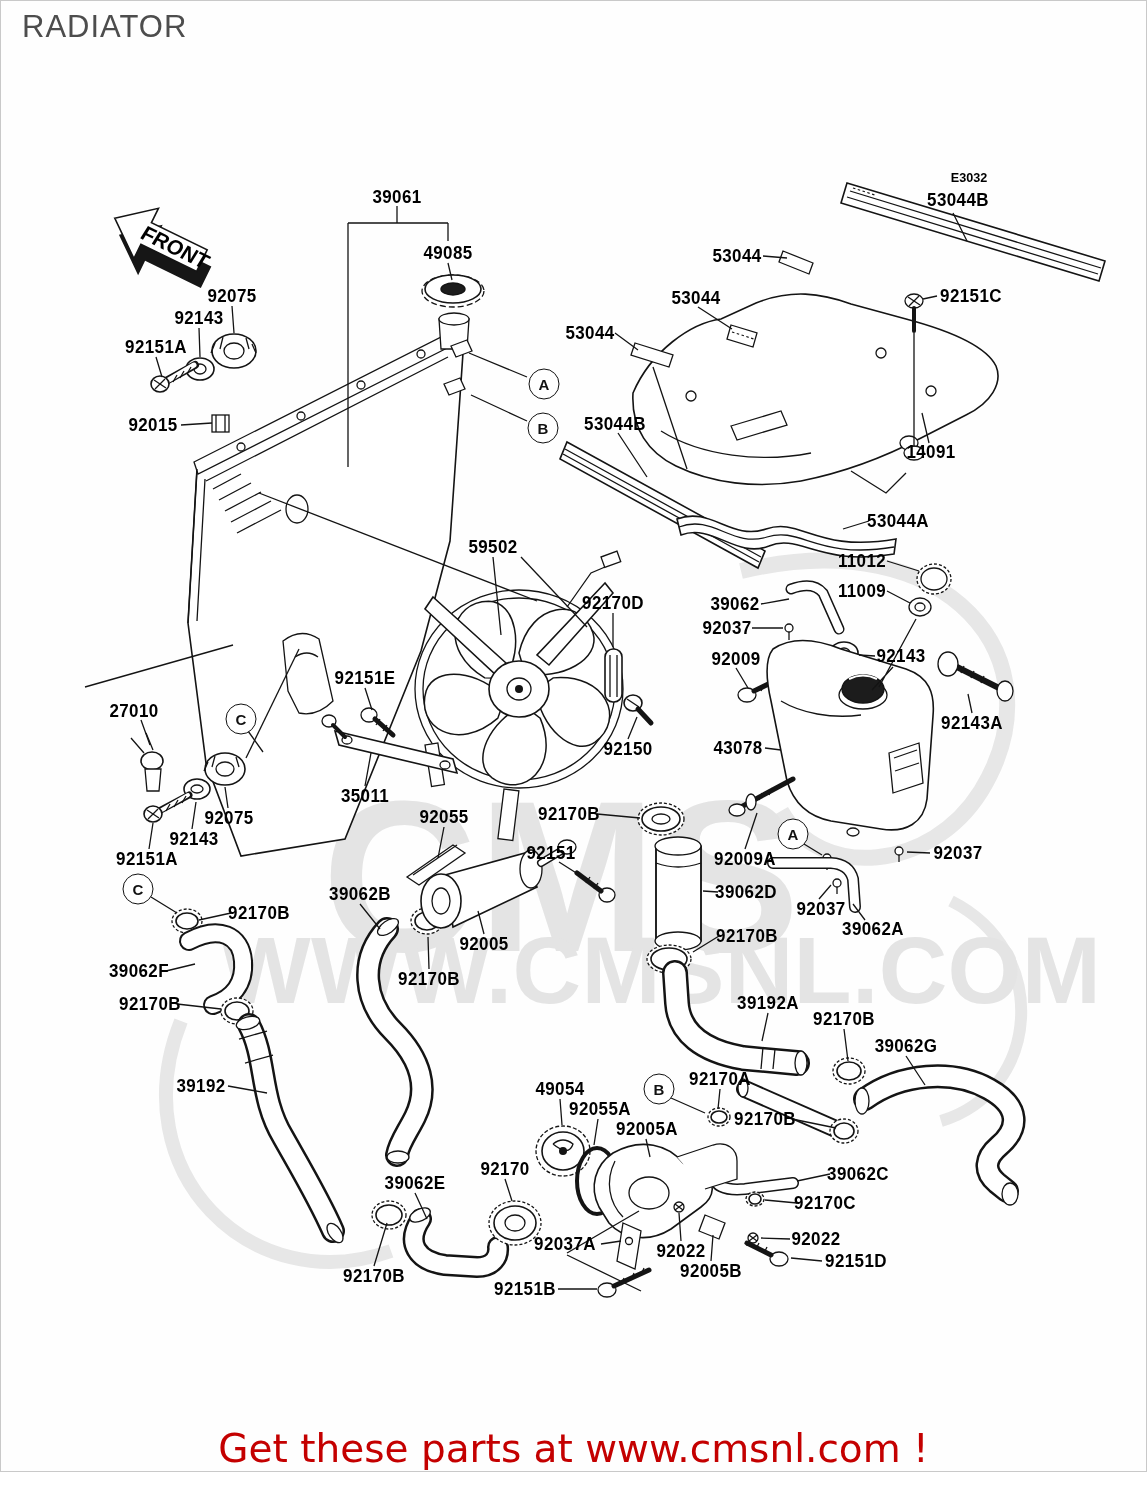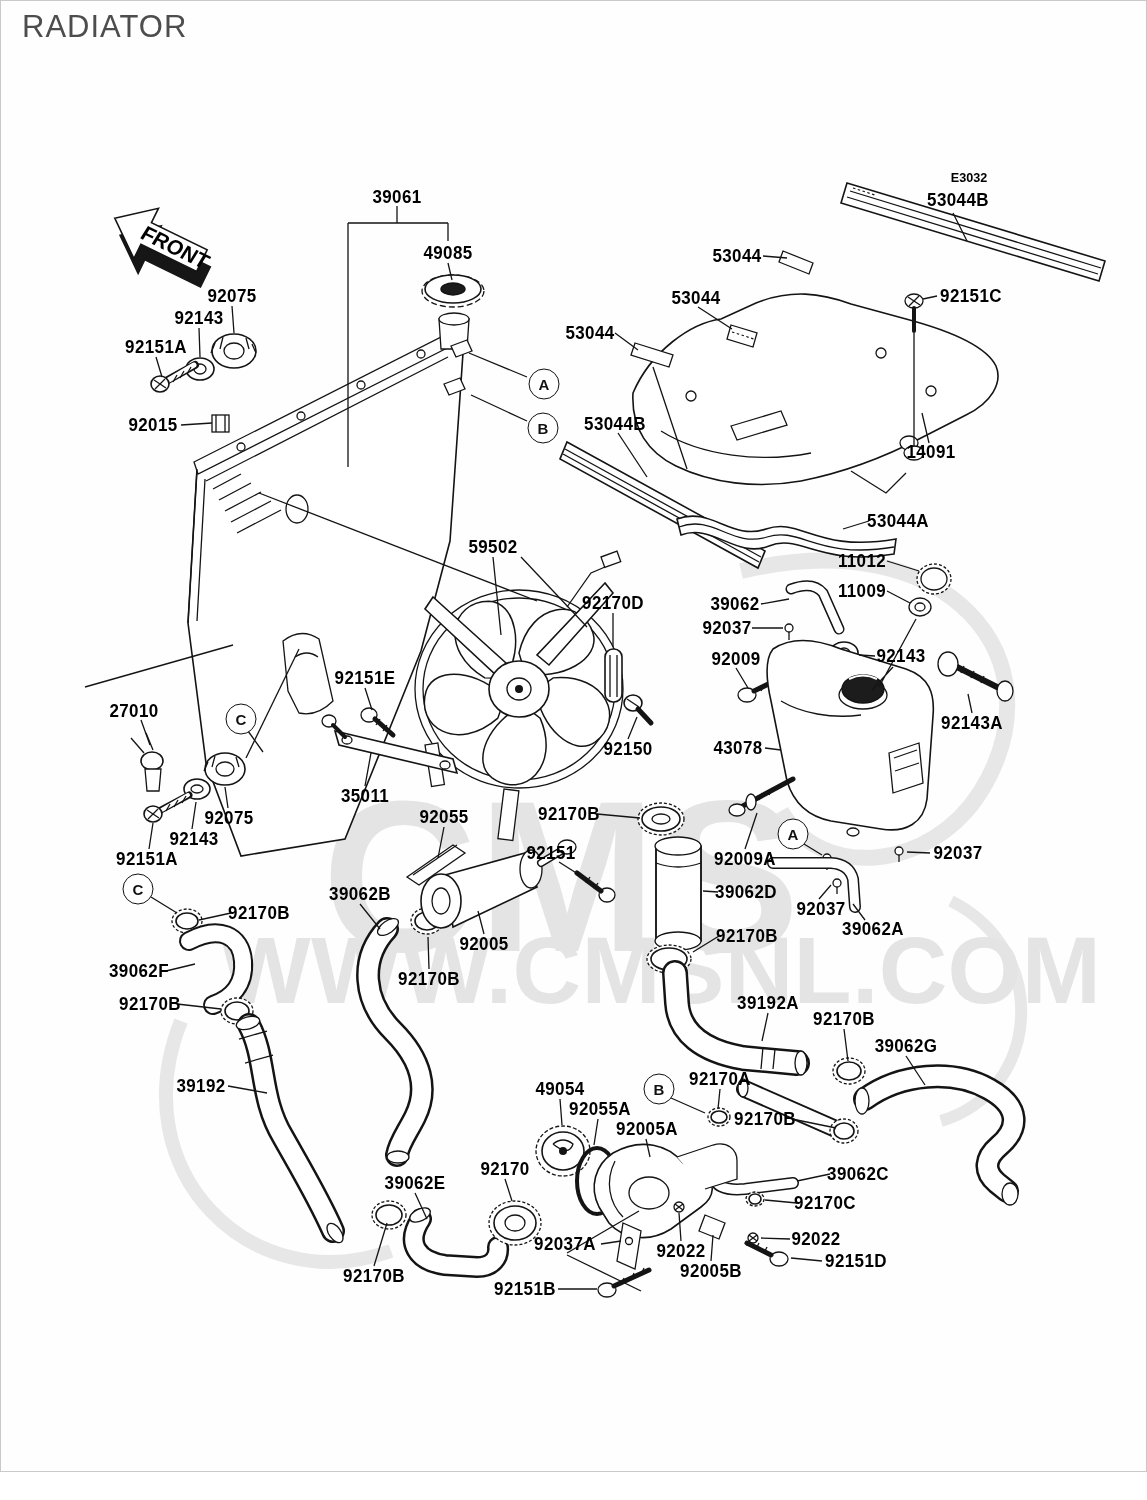--- a/index.html
+++ b/index.html
@@ -451,13 +451,14 @@
 
   <div class="mk-layer">
       <div class="marker" style="left: 543px; top: 383px;">A</div>
       <div class="marker" style="left: 542px; top: 427px;">B</div>
       <div class="marker" style="left: 240px; top: 718px;">C</div>
       <div class="marker" style="left: 137px; top: 888px;">C</div>
       <div class="marker" style="left: 792px; top: 833px;">A</div>
       <div class="marker" style="left: 658px; top: 1088px;">B</div>
     </div>
 
+  <a class="banner" href="#">Get these parts at www.cmsnl.com !</a>
 </div>
 
 </body></html>

